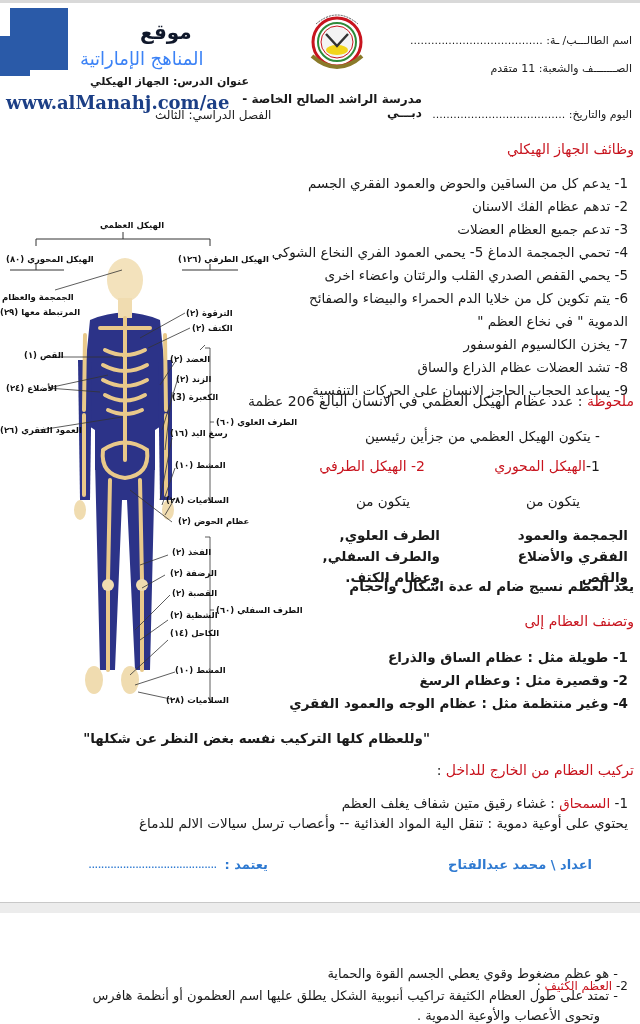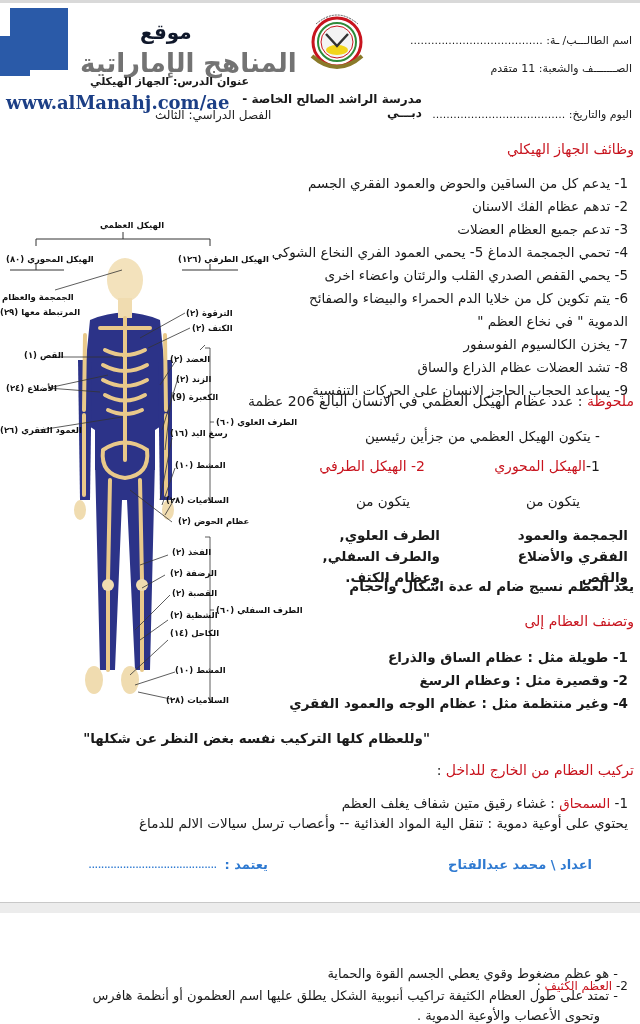--- a/index.html
+++ b/index.html
@@ -5,21 +5,21 @@
   html,body{margin:0;padding:0;}
   body{width:640px;height:1024px;overflow:hidden;background:#ffffff;font-family:"DejaVu Sans","Liberation Sans",sans-serif;color:#1a1a1a;position:relative;}
   .abs{position:absolute;}
   .rtl{direction:rtl;text-align:right;}
   .red{color:#c8141e;font-weight:normal;}
   .topbar{left:0;top:0;width:640px;height:3px;background:#d9d9d9;}
   
   .logo-sq1{left:10px;top:8px;width:58px;height:62px;background:#2a5aa8;}
   .logo-sq2{left:0;top:36px;width:30px;height:40px;background:#2a5aa8;}
   .brand1{left:140px;top:20px;font-size:20px;font-weight:bold;color:#0f172a;}
-  .brand2{left:80px;top:48px;font-size:26px;font-weight:bold;color:#737373;letter-spacing:-0.5px;}
+  .brand2{left:80px;top:48px;font-size:18px;font-weight:normal;color:#3b82f6;letter-spacing:-0.5px;}
   .lesson{left:90px;top:75px;font-size:11px;font-weight:bold;}
   .url{left:6px;top:92px;font-size:18px;font-weight:bold;color:#1c3f86;font-family:"DejaVu Serif","Liberation Serif",serif;}
   .term{left:155px;top:108px;font-size:12px;font-weight:normal;}
   .school{left:222px;top:92px;font-size:12px;font-weight:bold;width:200px;}
   .emblem{left:302px;top:6px;width:70px;height:74px;}
   .f-name{right:8px;top:34px;font-size:11px;}
   .f-class{right:8px;top:62px;font-size:11px;}
   .f-date{right:8px;top:108px;font-size:11px;}
   
   .c-title{right:6px;top:141px;font-size:14px;}
@@ -229,21 +229,21 @@
   <span class="flabel" style="left:178px;top:44px">الهيكل الطرفي (١٢٦)</span>
   <span class="flabel" style="left:2px;top:82px">الجمجمة والعظام</span>
   <span class="flabel" style="left:0px;top:97px">المرتبطة معها (٢٩)</span>
   <span class="flabel" style="left:24px;top:140px">القص (١)</span>
   <span class="flabel" style="left:6px;top:173px">الأضلاع (٢٤)</span>
   <span class="flabel" style="left:0px;top:215px">العمود الفقري (٢٦)</span>
   <span class="flabel" style="left:186px;top:98px">الترقوة (٢)</span>
   <span class="flabel" style="left:192px;top:113px">الكتف (٢)</span>
   <span class="flabel" style="left:170px;top:144px">العضد (٢)</span>
   <span class="flabel" style="left:176px;top:164px">الزند (٢)</span>
-  <span class="flabel" style="left:172px;top:182px">الكعبرة (9)</span>
+  <span class="flabel" style="left:172px;top:182px">الكعبرة (3)</span>
   <span class="flabel" style="left:170px;top:218px">رسغ اليد (١٦)</span>
   <span class="flabel" style="left:175px;top:250px">المشط (١٠)</span>
   <span class="flabel" style="left:166px;top:285px">السلاميات (٢٨)</span>
   <span class="flabel" style="left:216px;top:207px">الطرف العلوي (٦٠)</span>
   <span class="flabel" style="left:178px;top:306px">عظام الحوض (٢)</span>
   <span class="flabel" style="left:172px;top:337px">الفخذ (٢)</span>
   <span class="flabel" style="left:170px;top:358px">الرضفة (٢)</span>
   <span class="flabel" style="left:172px;top:378px">القصبة (٢)</span>
   <span class="flabel" style="left:170px;top:400px">الشظية (٢)</span>
   <span class="flabel" style="left:170px;top:418px">الكاحل (١٤)</span>

